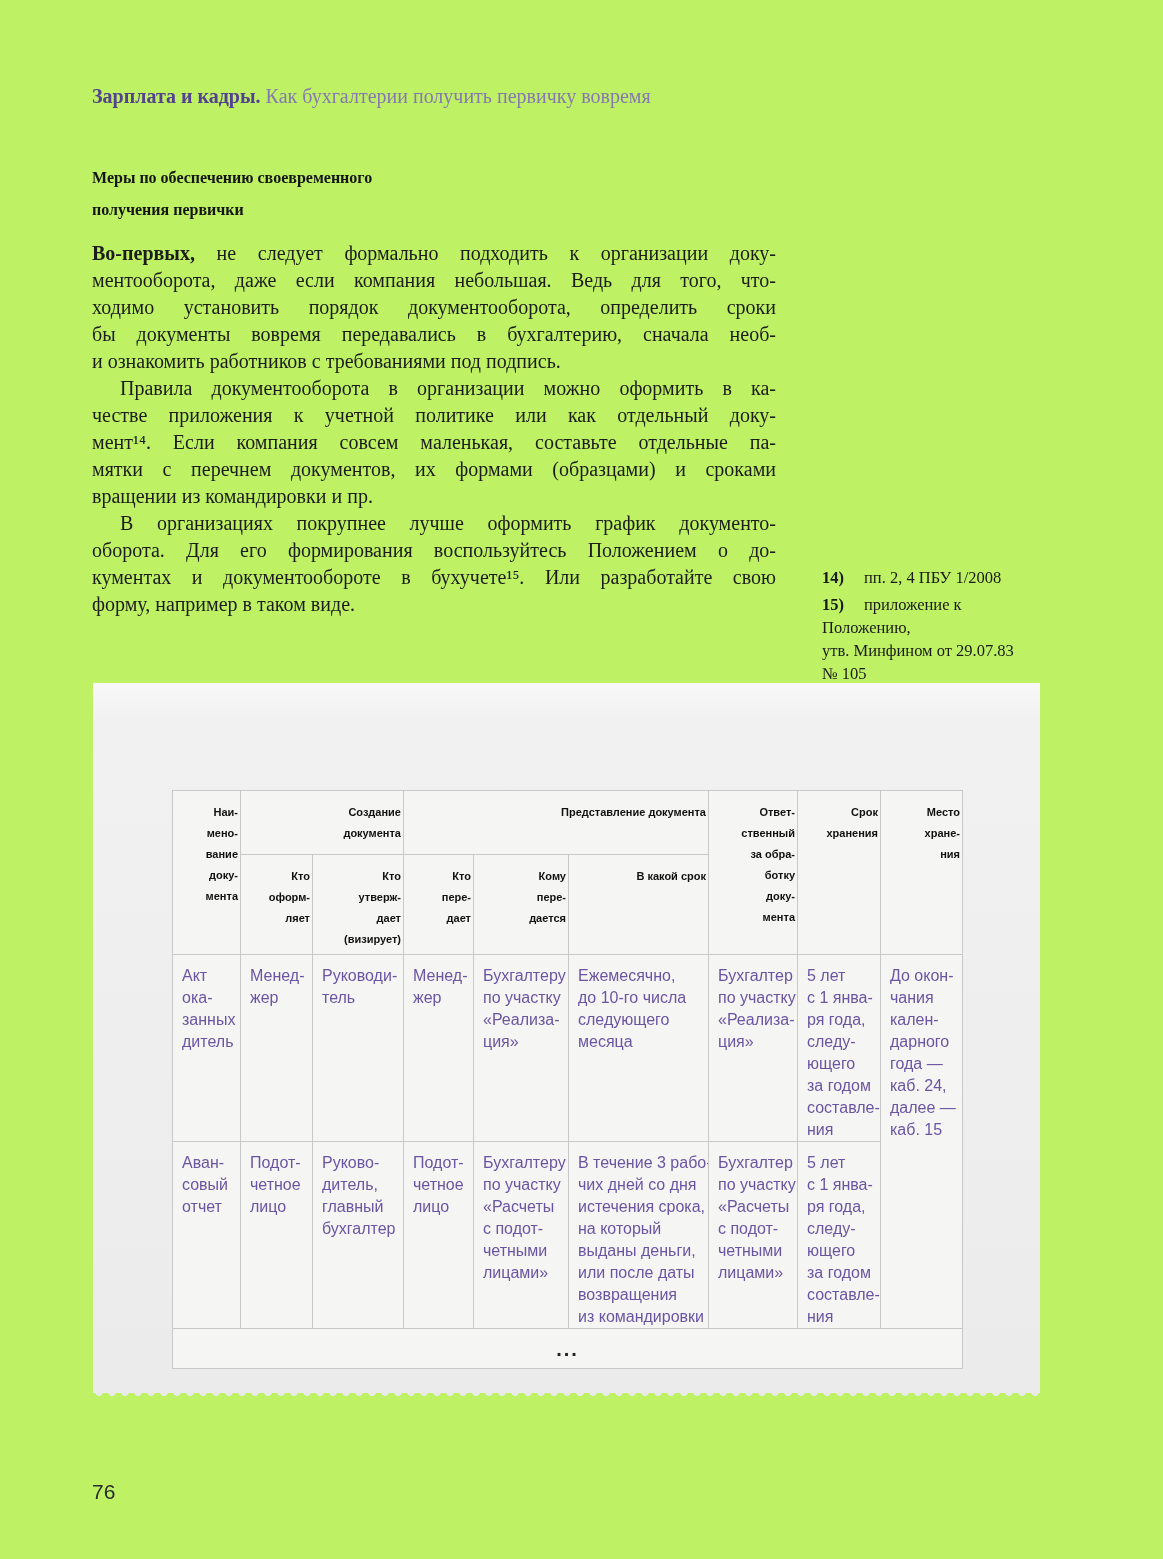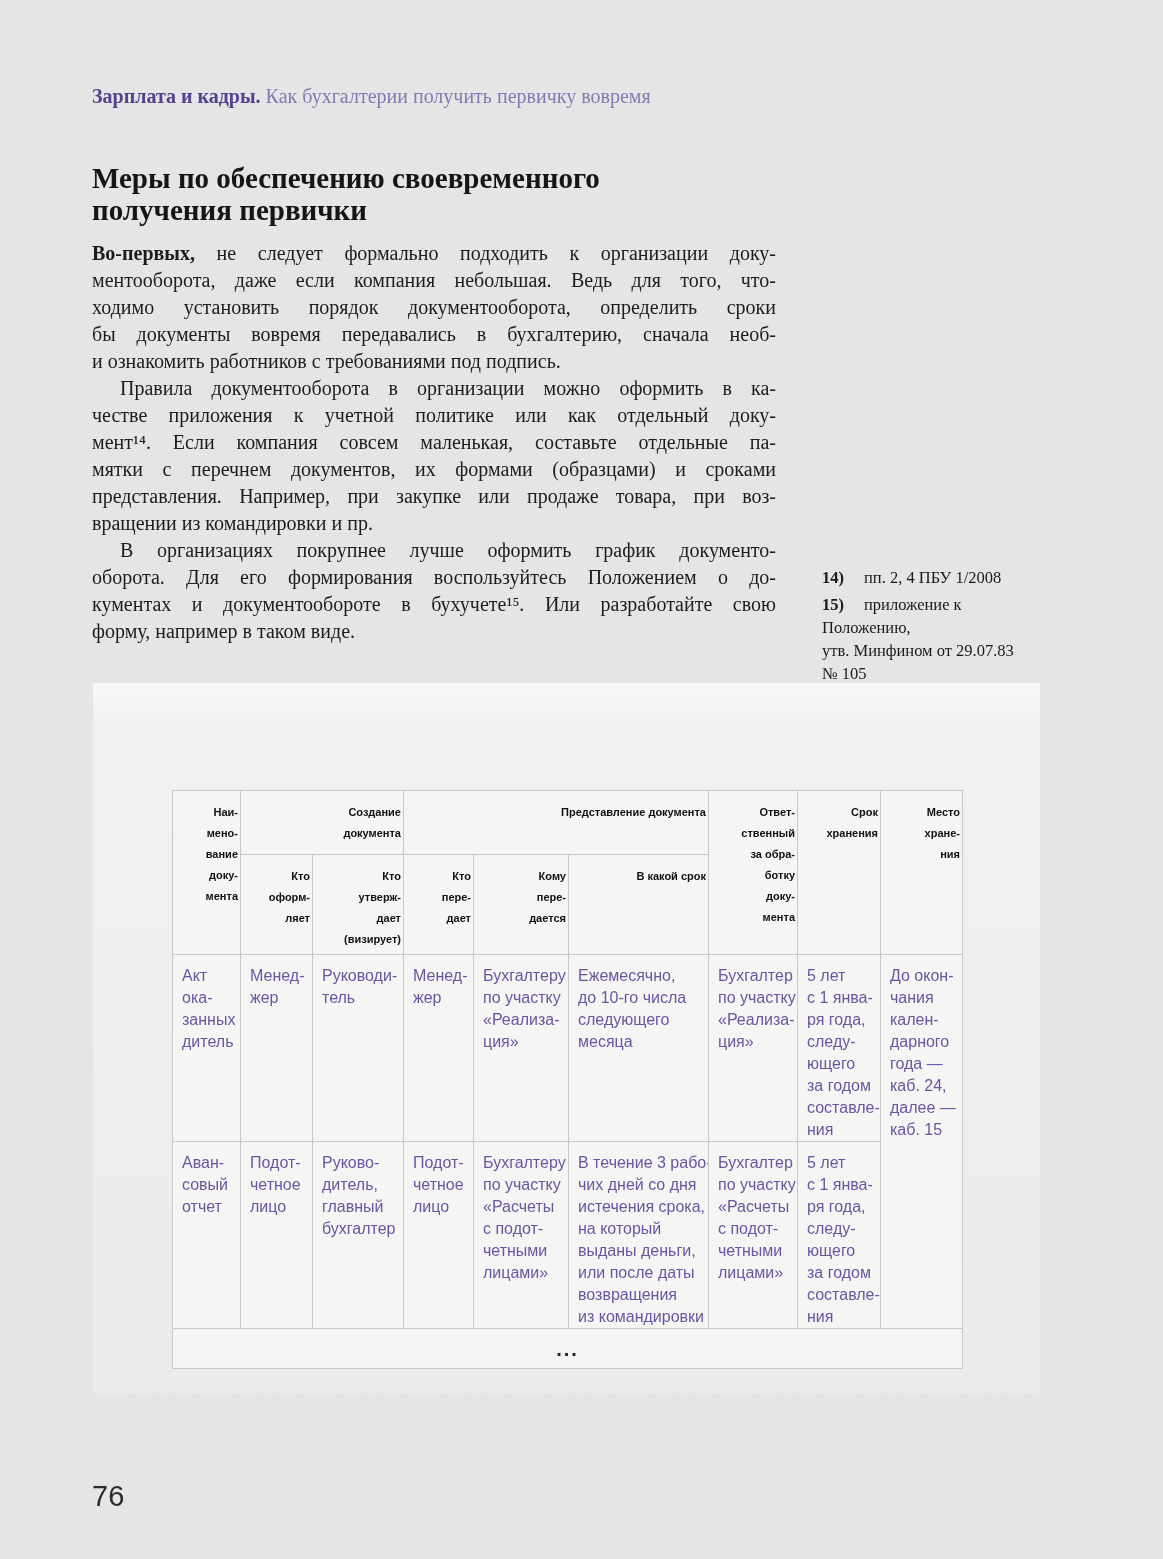--- a/index.html
+++ b/index.html
@@ -1,25 +1,25 @@
 <!DOCTYPE html>
 <html><head>
 <meta charset="utf-8">
 <style>
   html,body{margin:0;padding:0;background:#ffffff;}
-  #page{position:relative;width:1163px;height:1559px;background:#e5e5e5;overflow:hidden;
+  #page{position:relative;width:1163px;height:1559px;background:#bef264;overflow:hidden;
         font-family:"Liberation Serif","DejaVu Serif",serif;}
 
   
   .pageheader{position:absolute;left:92px;top:84px;font-size:20px;line-height:24px;}
   .pageheader .brand{font-weight:bold;color:#54428e;}
   .pageheader .arttitle{color:#8678b0;}
 
   
-  .h1{position:absolute;left:92px;top:162px;width:680px;font-size:29px;line-height:32px;
+  .h1{position:absolute;left:92px;top:162px;width:680px;font-size:16px;line-height:32px;
       font-weight:bold;color:#151515;white-space:pre-line;}
 
   
   #body-col{position:absolute;left:92px;top:240px;width:684px;color:#1c1c1c;}
   #body-col .line{font-size:20px;line-height:27px;height:27px;text-align:justify;text-align-last:justify;}
   #body-col .line.last{text-align:right;text-align-last:left;}
   #body-col .line.ind{text-indent:28px;}
   #body-col b{font-weight:bold;}
 
   
@@ -48,21 +48,21 @@
       color:#6b55a2;text-align:left;padding:10px 4px 0 9px;}
   table.flow thead tr.hrow1{height:64px;}
   table.flow thead tr.hrow2{height:100px;}
   table.flow tbody tr.datarow{height:185px;}
   table.flow tbody tr.dotsrow{height:40px;}
   table.flow tbody tr.dotsrow td{text-align:center;vertical-align:middle;padding:0;
       font-weight:bold;font-size:20px;letter-spacing:2px;color:#222;}
 
   
   .pagenum{position:absolute;left:92px;top:1480px;font-family:"Liberation Sans","DejaVu Sans",sans-serif;
-           font-size:29px;color:#2b2b2b;}
+           font-size:21px;color:#2b2b2b;}
 </style>
 </head>
 <body>
 
 <div id="page">
 
   <div class="pageheader">
     <span class="brand">Зарплата и кадры.</span>
     <span class="arttitle">Как бухгалтерии получить первичку вовремя</span>
   </div>
@@ -73,21 +73,20 @@
   <div id="body-col">
       <div class="line"><b>Во-первых,</b> не следует формально подходить к организации доку-</div>
       <div class="line">ментооборота, даже если компания небольшая. Ведь для того, что-</div>
       <div class="line">ходимо установить порядок документооборота, определить сроки</div>
       <div class="line">бы документы вовремя передавались в бухгалтерию, сначала необ-</div>
       <div class="line last">и ознакомить работников с требованиями под подпись.</div>
       <div class="line ind">Правила документооборота в организации можно оформить в ка-</div>
       <div class="line">честве приложения к учетной политике или как отдельный доку-</div>
       <div class="line">мент¹⁴. Если компания совсем маленькая, составьте отдельные па-</div>
       <div class="line">мятки с перечнем документов, их формами (образцами) и сроками</div>
-      <div class="line">представления. Например, при закупке или продаже товара, при воз-</div>
       <div class="line last">вращении из командировки и пр.</div>
       <div class="line ind">В организациях покрупнее лучше оформить график документо-</div>
       <div class="line">оборота. Для его формирования воспользуйтесь Положением о до-</div>
       <div class="line">кументах и документообороте в бухучете¹⁵. Или разработайте свою</div>
       <div class="line last">форму, например в таком виде.</div>
     </div>
 
   <div id="sidenotes">
       <div class="note"><b>14)</b><span>пп. 2, 4 ПБУ 1/2008</span></div>
       <div class="note"><b>15)</b><span>приложение к Положению,

